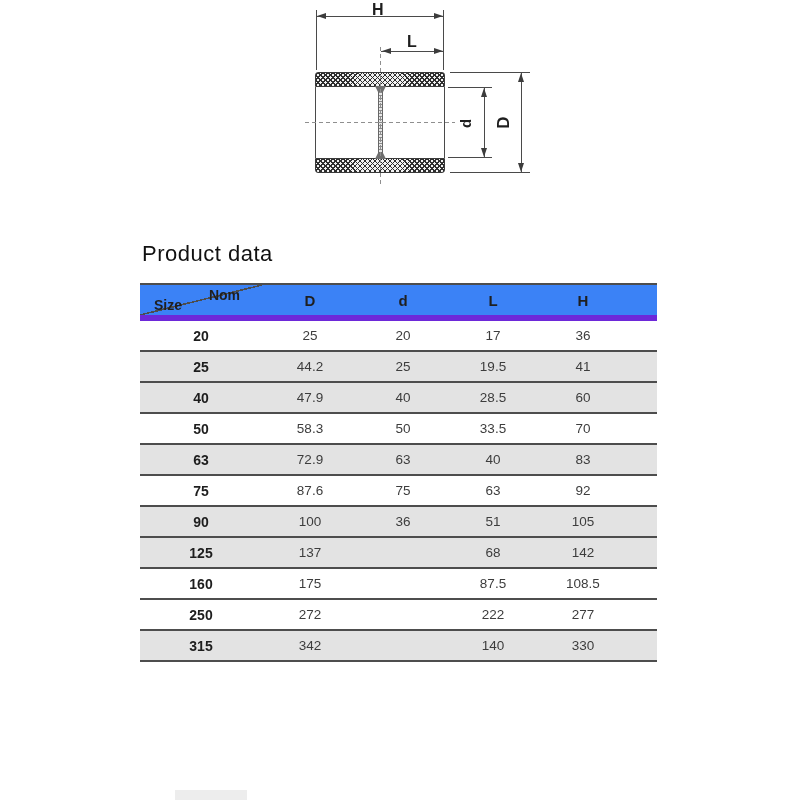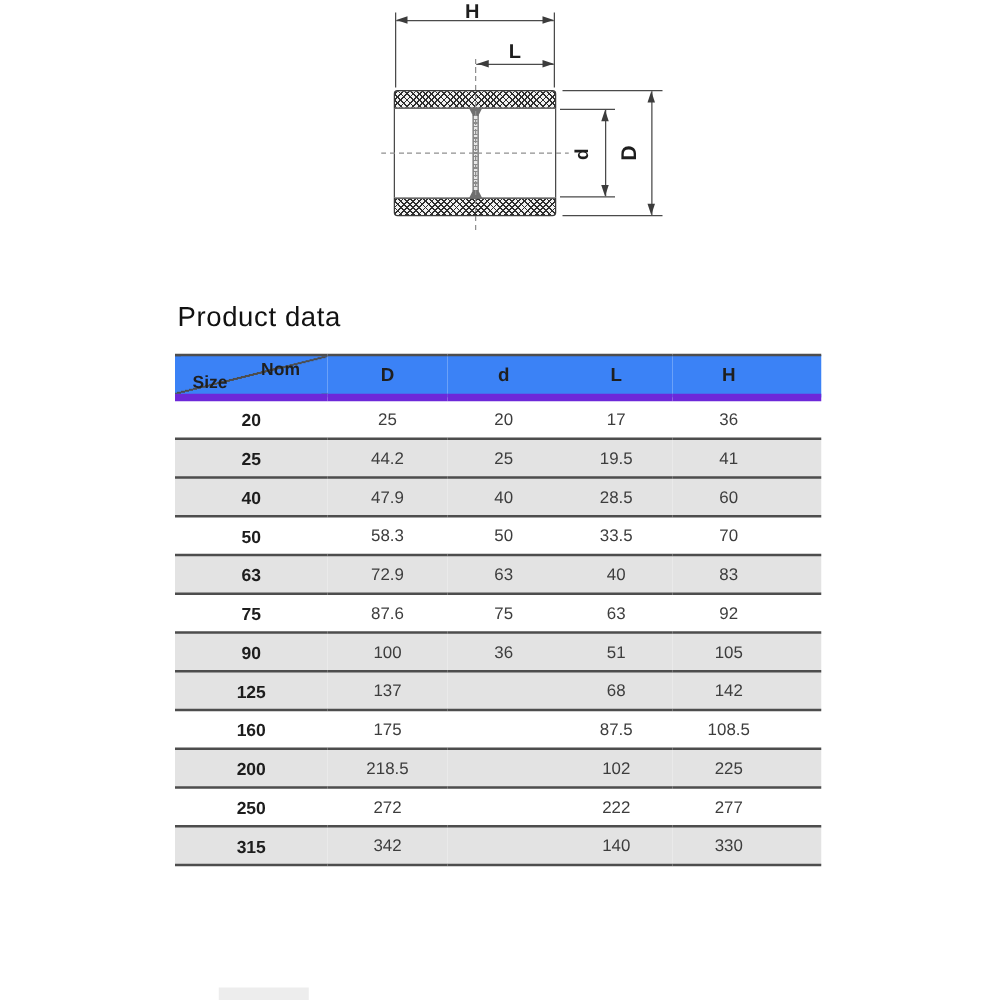--- a/index.html
+++ b/index.html
@@ -197,28 +197,20 @@
           <td></td>
         </tr>
         <tr>
           <td class="size-col">160</td>
           <td>175</td>
           <td></td>
           <td>87.5</td>
           <td>108.5</td>
           <td></td>
         </tr>
-        <tr class="alt">
-          <td class="size-col">200</td>
-          <td>218.5</td>
-          <td></td>
-          <td>102</td>
-          <td>225</td>
-          <td></td>
-        </tr>
         <tr>
           <td class="size-col">250</td>
           <td>272</td>
           <td></td>
           <td>222</td>
           <td>277</td>
           <td></td>
         </tr>
         <tr class="alt">
           <td class="size-col">315</td>

